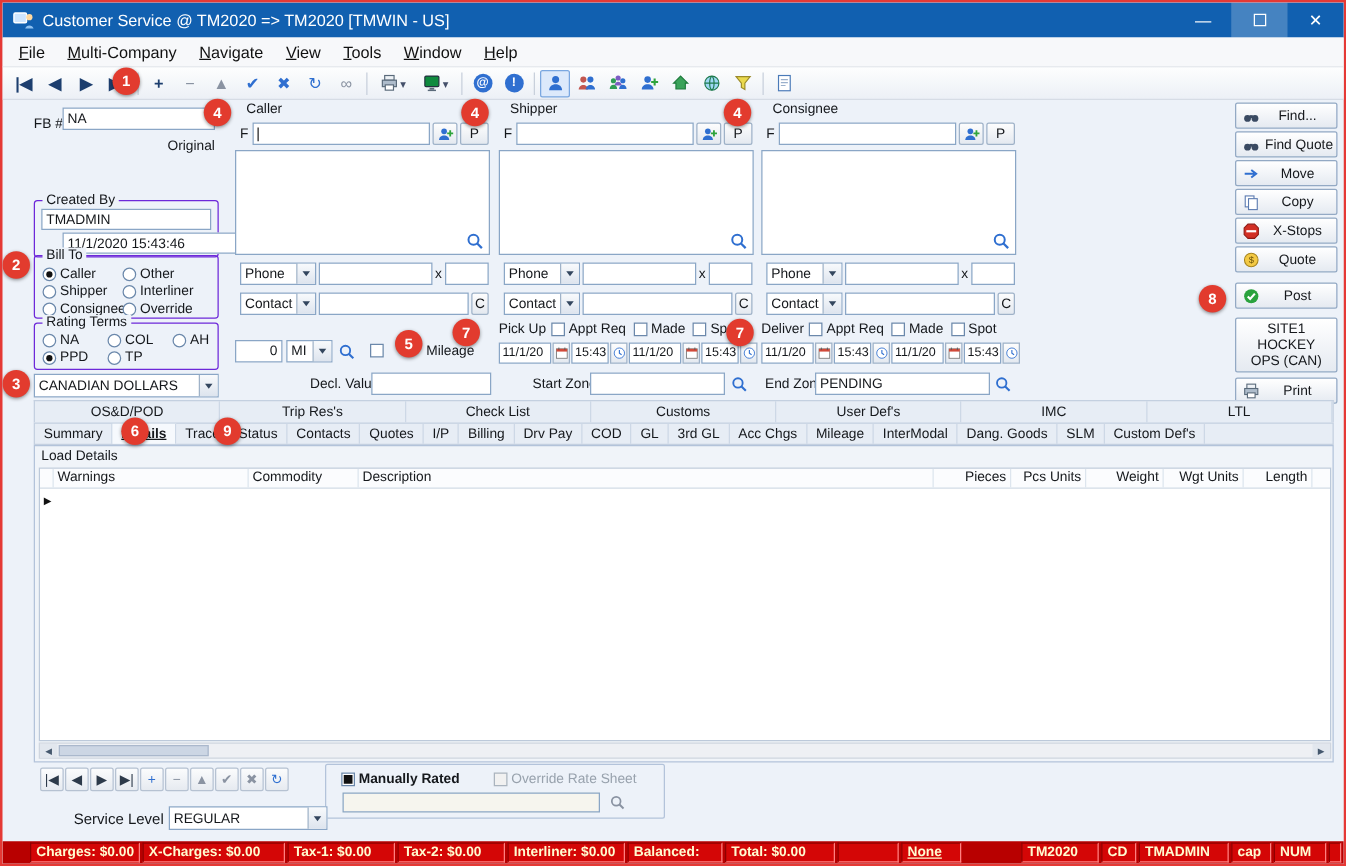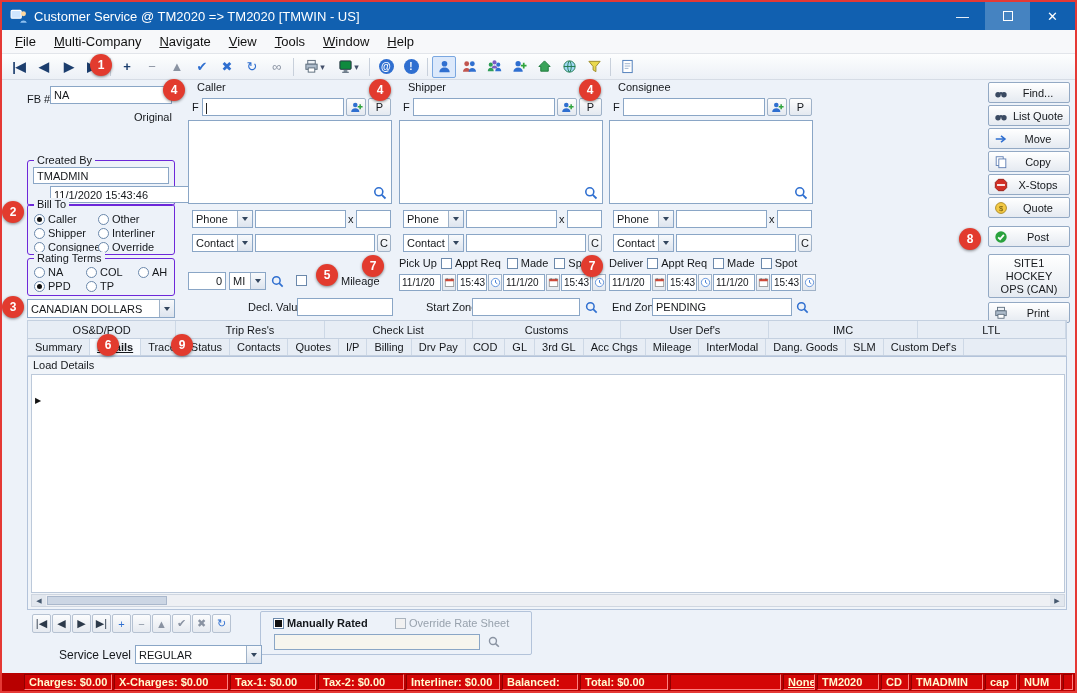--- a/index.html
+++ b/index.html
@@ -626,21 +626,21 @@
         <span class="al">Find...</span>
       </div>
       <div class="abtn" style="top:23px">
         <span class="ai">
             <svg viewBox="0 0 16 16">
               <circle cx="4.6" cy="10" r="3.1" fill="#3a4a62"></circle>
               <circle cx="11.4" cy="10" r="3.1" fill="#3a4a62"></circle>
               <rect x="6.6" y="7" width="2.8" height="2.6" fill="#3a4a62"></rect>
             </svg>
           </span>
-        <span class="al">List Quote</span>
+        <span class="al">Find Quote</span>
       </div>
       <div class="abtn" style="top:46px">
         <span class="ai">
             <svg viewBox="0 0 16 16">
               <path d="M2 8h9M8 4.5 12.5 8 8 11.5" stroke="#2f6fd0" stroke-width="1.8" fill="none"></path>
             </svg>
           </span>
         <span class="al">Move</span>
       </div>
       <div class="abtn" style="top:69px">
@@ -722,20 +722,33 @@
         <div class="tab2">Mileage</div>
         <div class="tab2">InterModal</div>
         <div class="tab2">Dang. Goods</div>
         <div class="tab2">SLM</div>
         <div class="tab2">Custom Def's</div>
       </div>
 
     <div class="loadbox">
       <span class="load-cap">Load Details</span>
       <div class="grid">
+        <div class="ghead">
+
+        <div class="gcol" style="width: 11px;"></div>
+            <div class="gcol" style="width: 156px;">Warnings</div>
+            <div class="gcol" style="width: 88px;">Commodity</div>
+            <div class="gcol" style="width: 460px;">Description</div>
+            <div class="gcol num" style="width: 62px;">Pieces</div>
+            <div class="gcol num" style="width: 60px;">Pcs Units</div>
+            <div class="gcol num" style="width: 62px;">Weight</div>
+            <div class="gcol num" style="width: 64px;">Wgt Units</div>
+            <div class="gcol num" style="width: 55px;">Length</div>
+            <div class="gcol num" style="width: 30px;">Le</div>
+          </div>
         <span class="gmarker">▶</span>
       </div>
       <div class="hscroll">
         <span class="harrow">◀</span>
         <span class="hthumb"></span>
         <span class="harrow right">▶</span>
       </div>
     </div>
 
     <div class="bnavrow">
@@ -781,22 +794,22 @@
   <div class="statusbar">
 
   <div class="scell" style="width: 88px;">Charges: $0.00</div>
       <div class="scell" style="width: 114px;">X-Charges: $0.00</div>
       <div class="scell" style="width: 86px;">Tax-1: $0.00</div>
       <div class="scell" style="width: 86px;">Tax-2: $0.00</div>
       <div class="scell" style="width: 94px;">Interliner: $0.00</div>
       <div class="scell" style="width: 76px;">Balanced:</div>
       <div class="scell" style="width: 88px;">Total: $0.00</div>
       <div class="scell grow"></div>
-      <div class="scell" style="width: 32px; text-decoration: underline;">None</div>
-      <div class="scell" style="width: 62px;">TM2020</div>
+      <div class="scell" style="width: 48px; text-decoration: underline;">None</div>
+      <div class="scell" style="width: 62px; margin-left: 46px;">TM2020</div>
       <div class="scell" style="width: 28px; text-align: center;">CD</div>
       <div class="scell" style="width: 72px;">TMADMIN</div>
       <div class="scell" style="width: 32px;">cap</div>
       <div class="scell" style="width: 42px;">NUM</div>
       <div class="scell" style="width: 10px;"></div>
     </div>
 
   <div class="badges">
 
   <div class="badge" style="left: 88px; top: 52px;">1</div>

